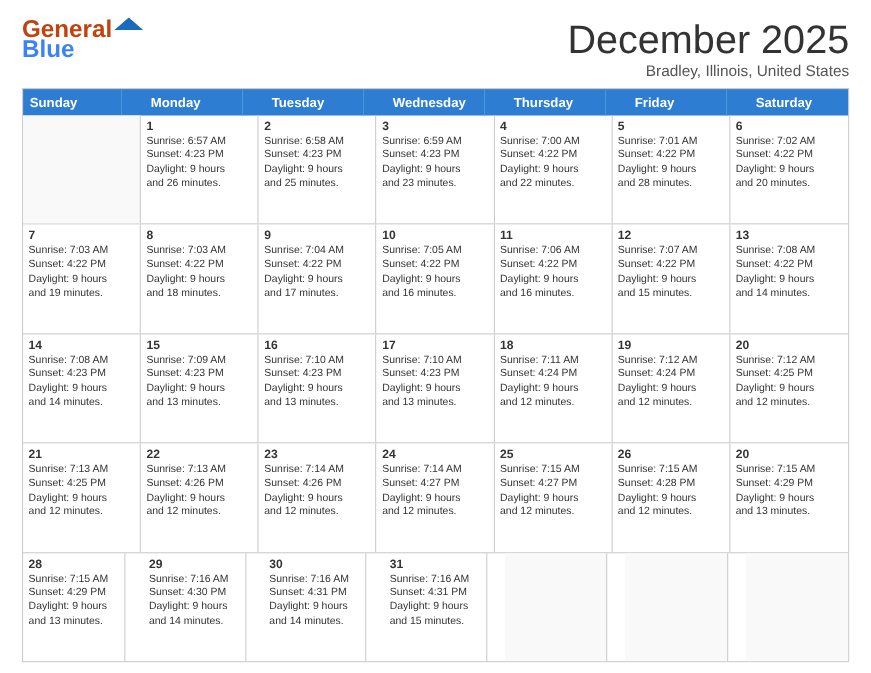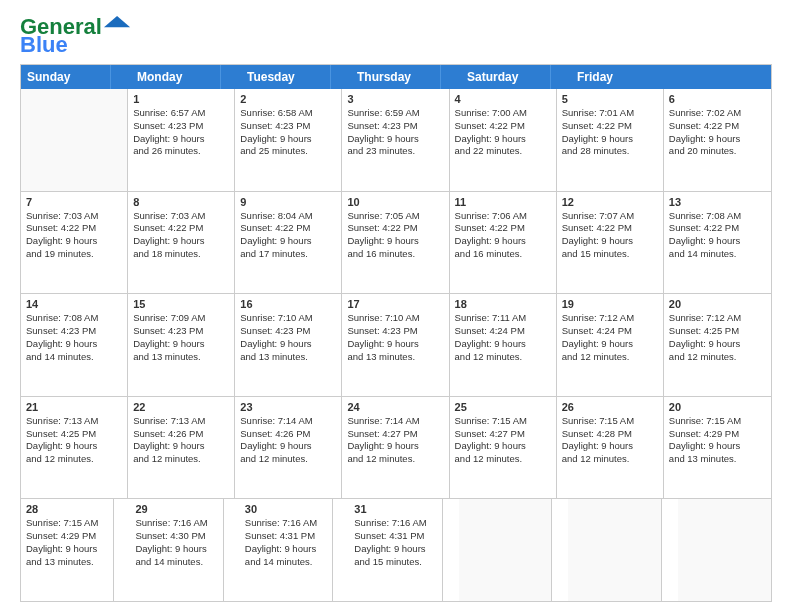--- a/index.html
+++ b/index.html
@@ -28,21 +28,21 @@
       display: flex;
       flex-direction: column;
       align-items: flex-start;
     }
     .logo-text {
       font-size: 22px;
       font-weight: bold;
       color: #333;
       line-height: 1;
     }
-    .logo-text span.blue { color: #15803d; }
+    .logo-text span.blue { color: #c2410c; }
     .logo-arrow {
       width: 28px;
       height: 14px;
       margin-left: 52px;
       margin-top: -4px;
     }
     .title-block {
       text-align: right;
     }
     .month-title {
@@ -118,30 +118,35 @@
       <div style="display:flex;align-items:center;">
         <span class="logo-text">
           <span class="blue">General</span>
         </span>
         <svg class="logo-arrow" viewBox="0 0 30 15" style="margin-left:2px;margin-top:-8px;">
           <polygon points="0,12 14,0 28,12" fill="#1a6bbd"></polygon>
         </svg>
       </div>
       <span class="logo-text" style="color:#3b82f6;margin-top:-4px;">Blue</span>
     </div>
+    <div class="title-block">
+      <div class="month-title">December 2025</div>
+      <div class="location">Bradley, Illinois, United States</div>
+    </div>
   </div>
 
   <div class="calendar">
     <div class="cal-header">
     <div class="cal-header-cell">Sunday</div>
         <div class="cal-header-cell">Monday</div>
         <div class="cal-header-cell">Tuesday</div>
+        <div class="cal-header-cell">Wednesday</div>
         <div class="cal-header-cell">Thursday</div>
+        <div class="cal-header-cell">Friday</div>
         <div class="cal-header-cell">Saturday</div>
-        <div class="cal-header-cell">Friday</div>
       </div>
     <div class="cal-body">
     <div class="cal-row">
           <div class="cal-cell empty"></div>
           <div class="cal-cell">
             <span class="day-num">1</span>
             <span class="cell-line">Sunrise: 6:57 AM</span>
             <span class="cell-line">Sunset: 4:23 PM</span>
             <span class="cell-line">Daylight: 9 hours</span>
             <span class="cell-line">and 26 minutes.</span>
@@ -192,21 +197,21 @@
           </div>
           <div class="cal-cell">
             <span class="day-num">8</span>
             <span class="cell-line">Sunrise: 7:03 AM</span>
             <span class="cell-line">Sunset: 4:22 PM</span>
             <span class="cell-line">Daylight: 9 hours</span>
             <span class="cell-line">and 18 minutes.</span>
           </div>
           <div class="cal-cell">
             <span class="day-num">9</span>
-            <span class="cell-line">Sunrise: 8:04 AM</span>
+            <span class="cell-line">Sunrise: 7:04 AM</span>
             <span class="cell-line">Sunset: 4:22 PM</span>
             <span class="cell-line">Daylight: 9 hours</span>
             <span class="cell-line">and 17 minutes.</span>
           </div>
           <div class="cal-cell">
             <span class="day-num">10</span>
             <span class="cell-line">Sunrise: 7:05 AM</span>
             <span class="cell-line">Sunset: 4:22 PM</span>
             <span class="cell-line">Daylight: 9 hours</span>
             <span class="cell-line">and 16 minutes.</span>

